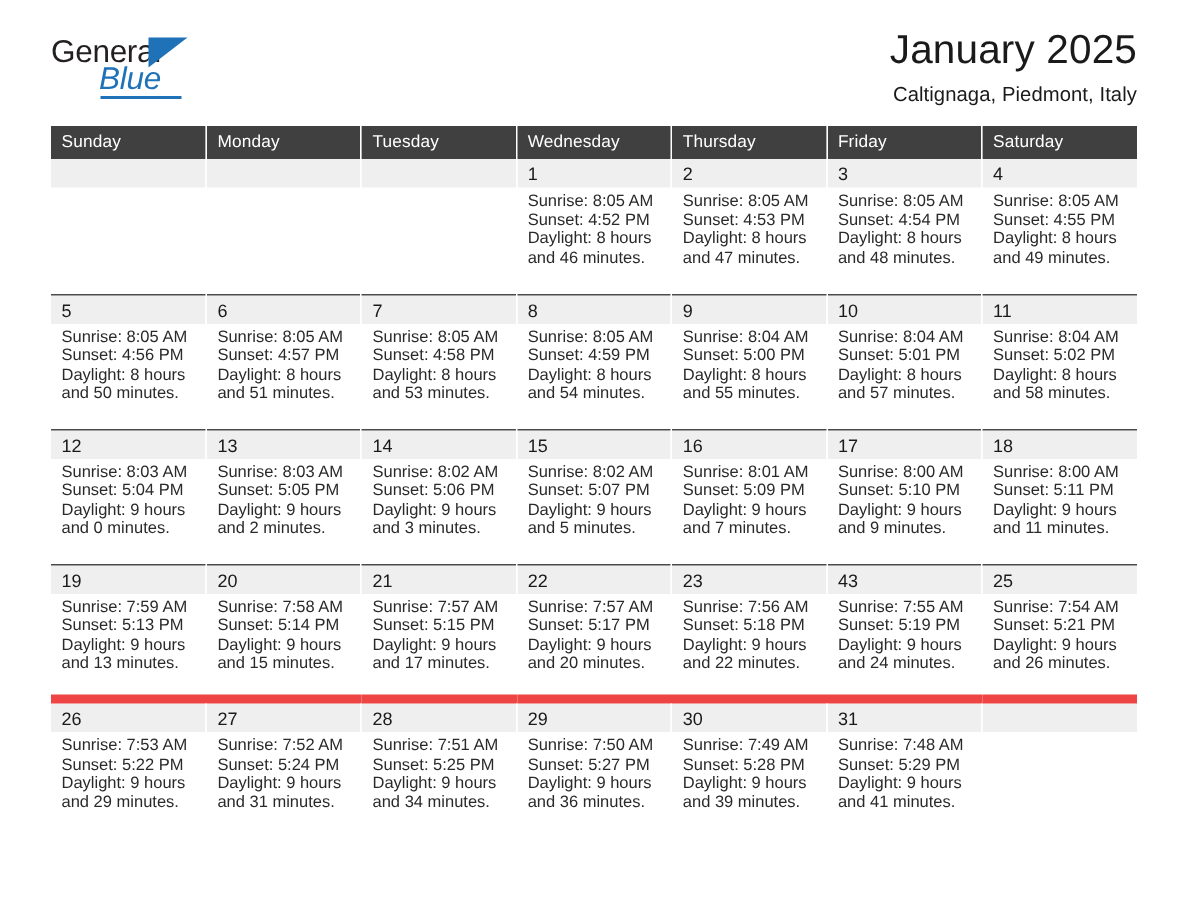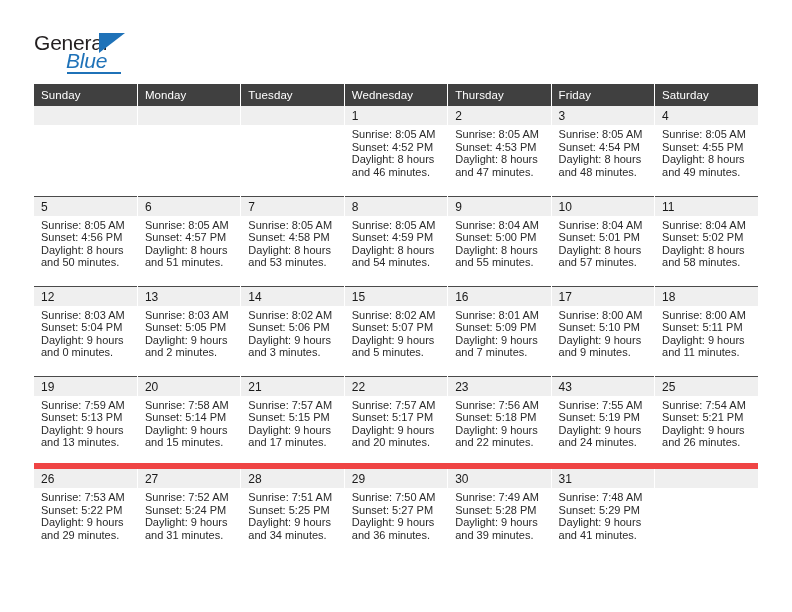--- a/index.html
+++ b/index.html
@@ -16,21 +16,21 @@
   .page {
     position: relative;
     width: 792px;
     height: 612px;
     padding: 0;
   }
 
   
   .header {
     display: flex;
-    align-items: flex-start;
+    align-items: flex-end;
     justify-content: space-between;
     padding: 30px 34px 0 34px;
     height: 70px;
   }
 
   .logo {
     position: relative;
     width: 104px;
     height: 48px;
     flex: 0 0 auto;
@@ -152,20 +152,22 @@
   <div class="header">
 
     <div class="logo">
       <span class="logo-general">General</span>
       <span class="logo-triangle"></span>
       <span class="logo-blue">Blue</span>
       <span class="logo-underline"></span>
     </div>
 
     <div class="title-block">
+      <div class="month-title">January 2025</div>
+      <div class="location">Caltignaga, Piedmont, Italy</div>
     </div>
 
   </div>
 
   <table class="calendar">
     <thead>
       <tr>
         <th>Sunday</th>
         <th>Monday</th>
         <th>Tuesday</th>

